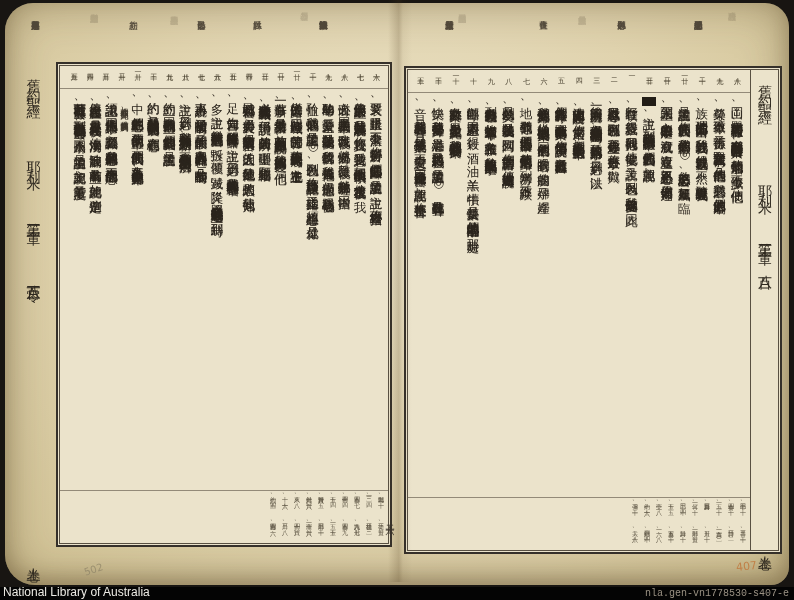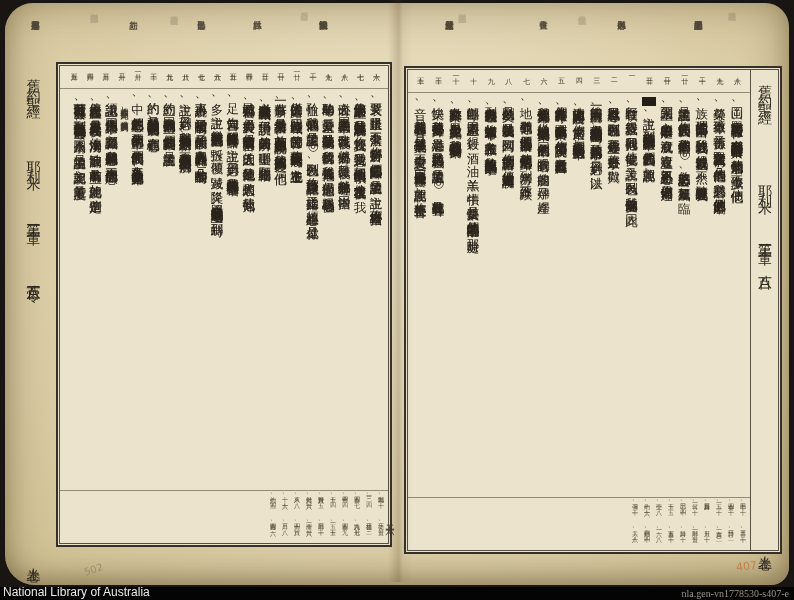--- a/index.html
+++ b/index.html
@@ -55,21 +55,21 @@
   .bleed{position:absolute;writing-mode:vertical-rl;text-orientation:upright;font-size:8px;line-height:9px;
          color:#6b5f49;opacity:.25;filter:blur(.4px);transform:scaleX(-1);pointer-events:none;height:52px;}
   
   .gutter-mark{position:absolute;left:383px;top:518px;font-size:9px;color:#3a332a;}
   .pencil{position:absolute;font-family:"DejaVu Sans",sans-serif;}
   .pencil.pl{left:84px;top:564px;color:#94896b;font-size:10px;transform:rotate(-18deg);opacity:.85;}
   .pencil.pr{left:736px;top:560px;color:#c08048;font-size:11px;transform:rotate(-6deg);}
   
   .nla-bar{position:absolute;left:0;right:0;bottom:0;height:13px;background:#040404;}
   .nla-text{position:absolute;left:3px;bottom:1px;color:#eceae4;font-family:"Liberation Sans","DejaVu Sans",sans-serif;font-size:12px;}
-  .nla-id{position:absolute;right:5px;bottom:1px;color:#9a9183;font-family:Liberation Serif, serif;font-size:10px;}
+  .nla-id{position:absolute;right:5px;bottom:1px;color:#9a9183;font-family:Liberation Mono, monospace;font-size:10px;}
 </style>
 </head>
 <body>
 
 <div class="stage">
   <div class="paper"></div>
 
   <div class="page left">
     <div class="notes">
         <div class="note" style="left: 318px;">以法蓮悔改蒙矜恤得歸故土</div>

